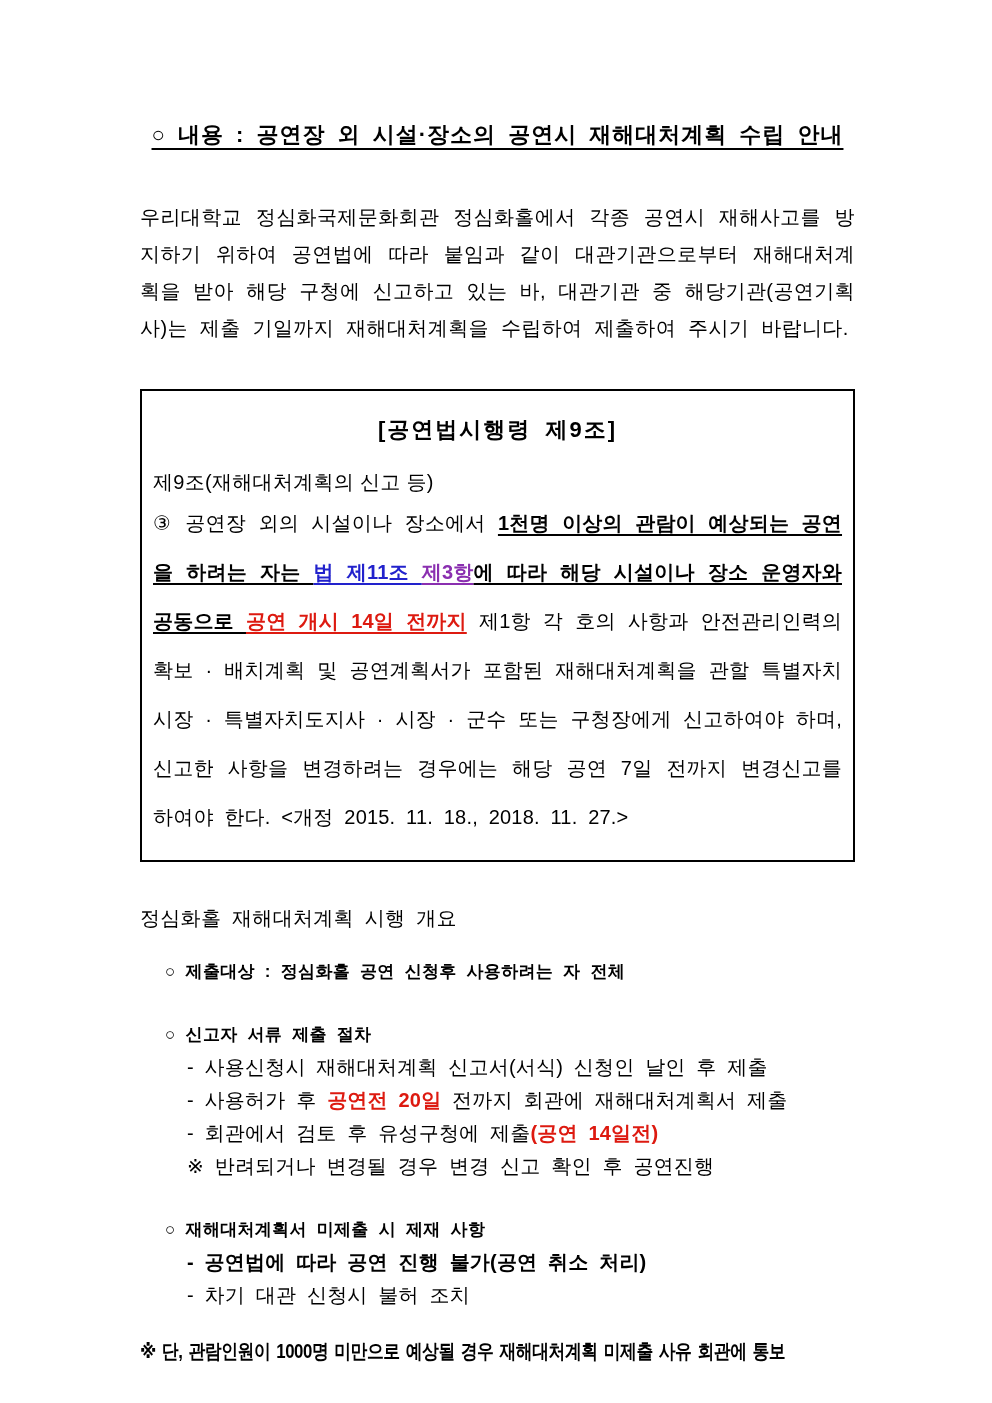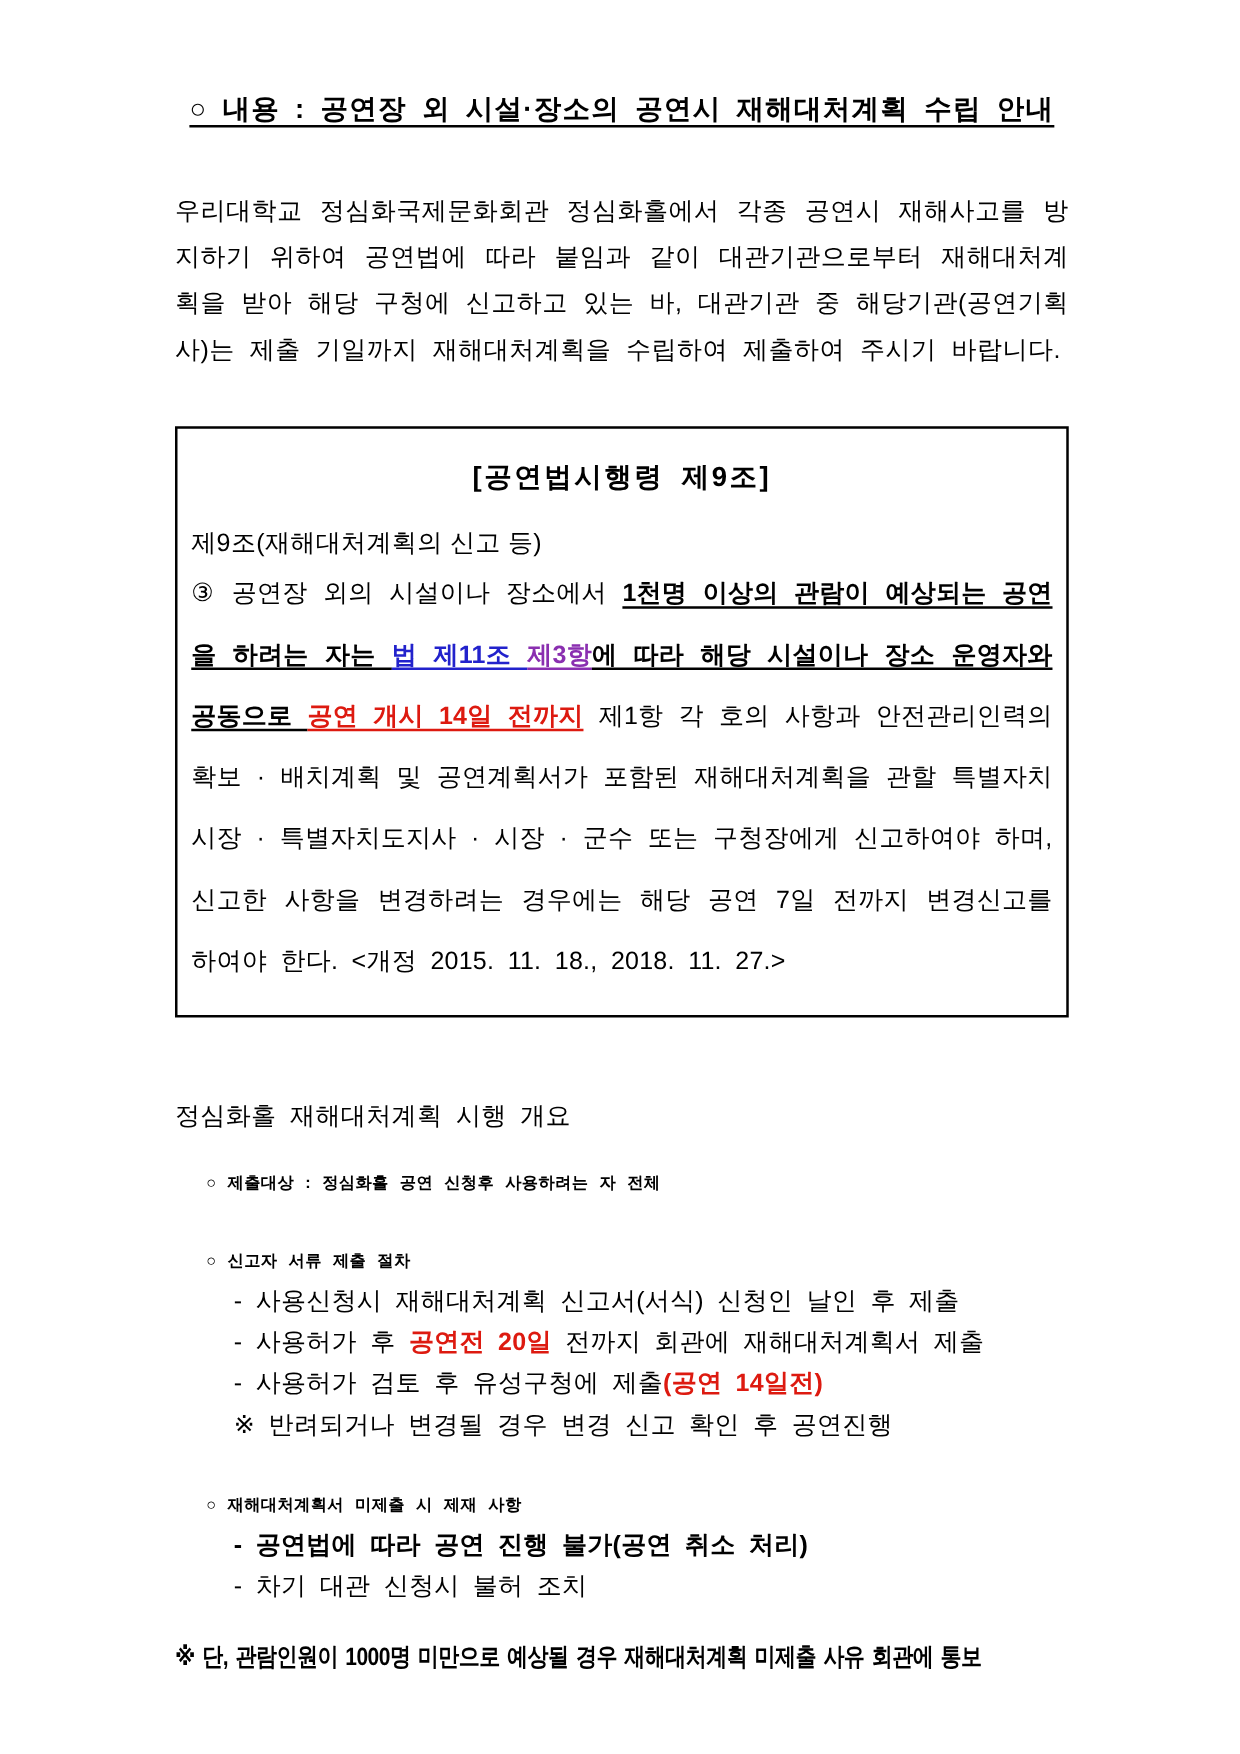--- a/index.html
+++ b/index.html
@@ -12,21 +12,21 @@
   * { margin: 0; padding: 0; box-sizing: border-box; }
   html, body {
     width: 992px; height: 1403px;
     background: var(--paper);
     color: var(--ink);
     font-family: "Liberation Sans", "DejaVu Sans", sans-serif;
     overflow: hidden;
   }
   .page {
     width: 992px; height: 1403px;
-    padding: 72px 137px 0 140px;
+    padding: 120px 137px 0 140px;
   }
   .doc-title {
     text-align: center;
     font-size: 22px;
     font-weight: bold;
     letter-spacing: 1px;
     word-spacing: 5px;
     text-decoration: underline;
     text-decoration-thickness: 2px;
     text-underline-offset: 6px;
@@ -70,30 +70,30 @@
     font-weight: bold;
     text-decoration: underline;
     text-decoration-thickness: 2px;
     text-underline-offset: 4px;
   }
   .em-blue { color: var(--blue); }
   .em-purple { color: var(--purple); }
   .em-red { color: var(--red); }
   .red-b { color: var(--red); font-weight: bold; }
   .overview-heading {
-    margin-top: 65px;
+    margin-top: 43px;
     font-size: 20px;
     letter-spacing: 0.3px;
     word-spacing: 5px;
   }
   .section { margin-top: 24px; }
   .section.gap-lg { margin-top: 31px; }
   .sec-title {
     margin-left: 25px;
-    font-size: 13px;
+    font-size: 17px;
     font-weight: bold;
     letter-spacing: 0.3px;
     word-spacing: 5px;
     line-height: 32px;
   }
   .sub-line {
     margin-left: 47px;
     font-size: 20px;
     line-height: 33px;
     letter-spacing: 0.2px;
@@ -134,21 +134,21 @@
     <div class="sec-title">○ 제출대상 : 정심화홀 공연 신청후 사용하려는 자 전체</div>
   </div>
 
   <div class="section gap-lg">
     <div class="sec-title">○ 신고자 서류 제출 절차</div>
     <div class="sub-line">- 사용신청시 재해대처계획 신고서(서식) 신청인 날인 후 제출</div>
     <div class="sub-line">
       <span>- 사용허가 후 </span><span class="red-b">공연전 20일</span><span> 전까지 회관에 재해대처계획서 제출</span>
     </div>
     <div class="sub-line">
-      <span>- 사용허가 검토 후 유성구청에 제출</span><span class="red-b">(공연 14일전)</span>
+      <span>- 회관에서 검토 후 유성구청에 제출</span><span class="red-b">(공연 14일전)</span>
     </div>
     <div class="sub-line">※ 반려되거나 변경될 경우 변경 신고 확인 후 공연진행</div>
   </div>
 
   <div class="section gap-lg">
     <div class="sec-title">○ 재해대처계획서 미제출 시 제재 사항</div>
     <div class="sub-line bold">- 공연법에 따라 공연 진행 불가(공연 취소 처리)</div>
     <div class="sub-line">- 차기 대관 신청시 불허 조치</div>
   </div>
 

